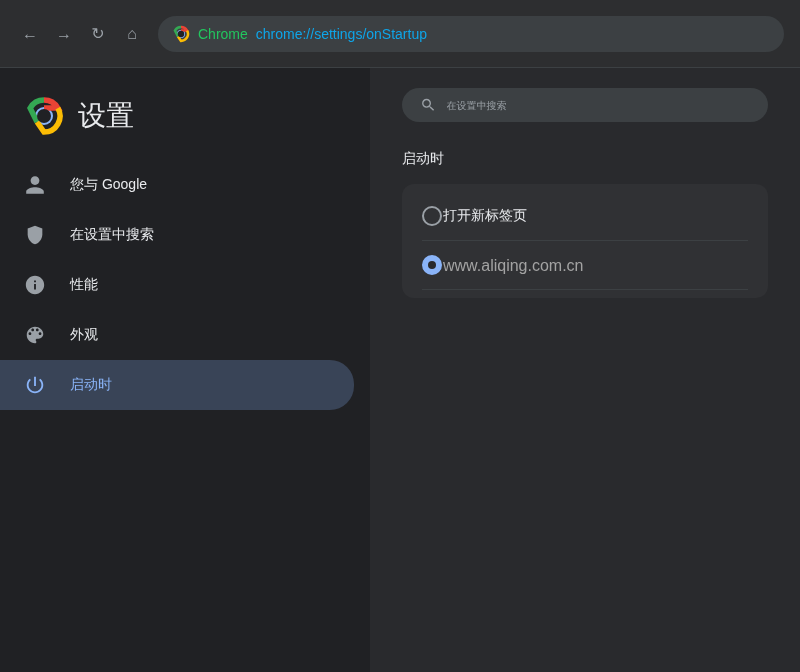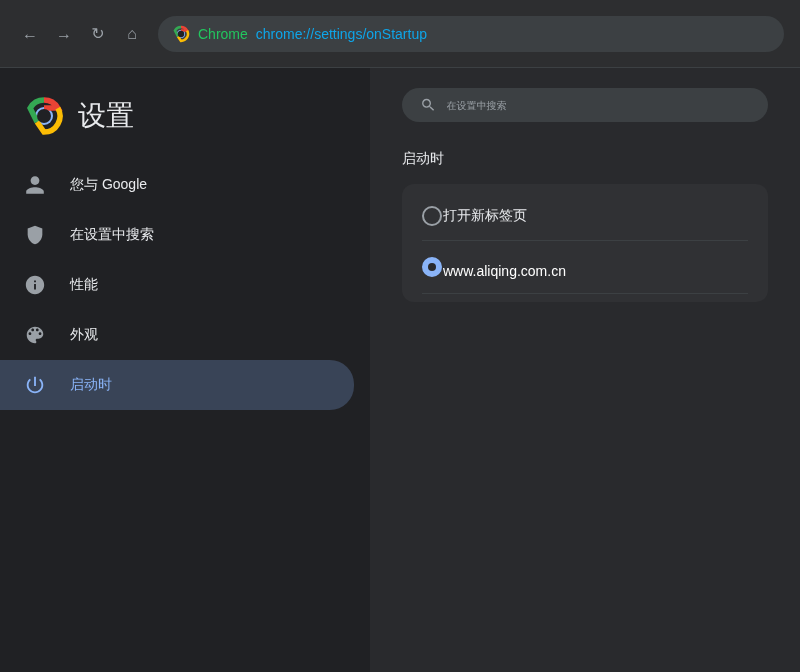--- a/index.html
+++ b/index.html
@@ -211,23 +211,23 @@
     .radio-outer.selected .radio-inner {
       display: block;
     }
 
     .option-label {
       font-size: 14px;
       color: #e8eaed;
     }
 
     .option-sublabel {
-      font-size: 14px;
-      color: #ffffff;
-      margin-top: 8px;
+      font-size: 16px;
+      color: #a3a3a3;
+      margin-top: 2px;
     }
 
     .divider {
       height: 1px;
       background: #3c4043;
       margin: 0 20px;
     }
 
     
     svg { display: block; }

